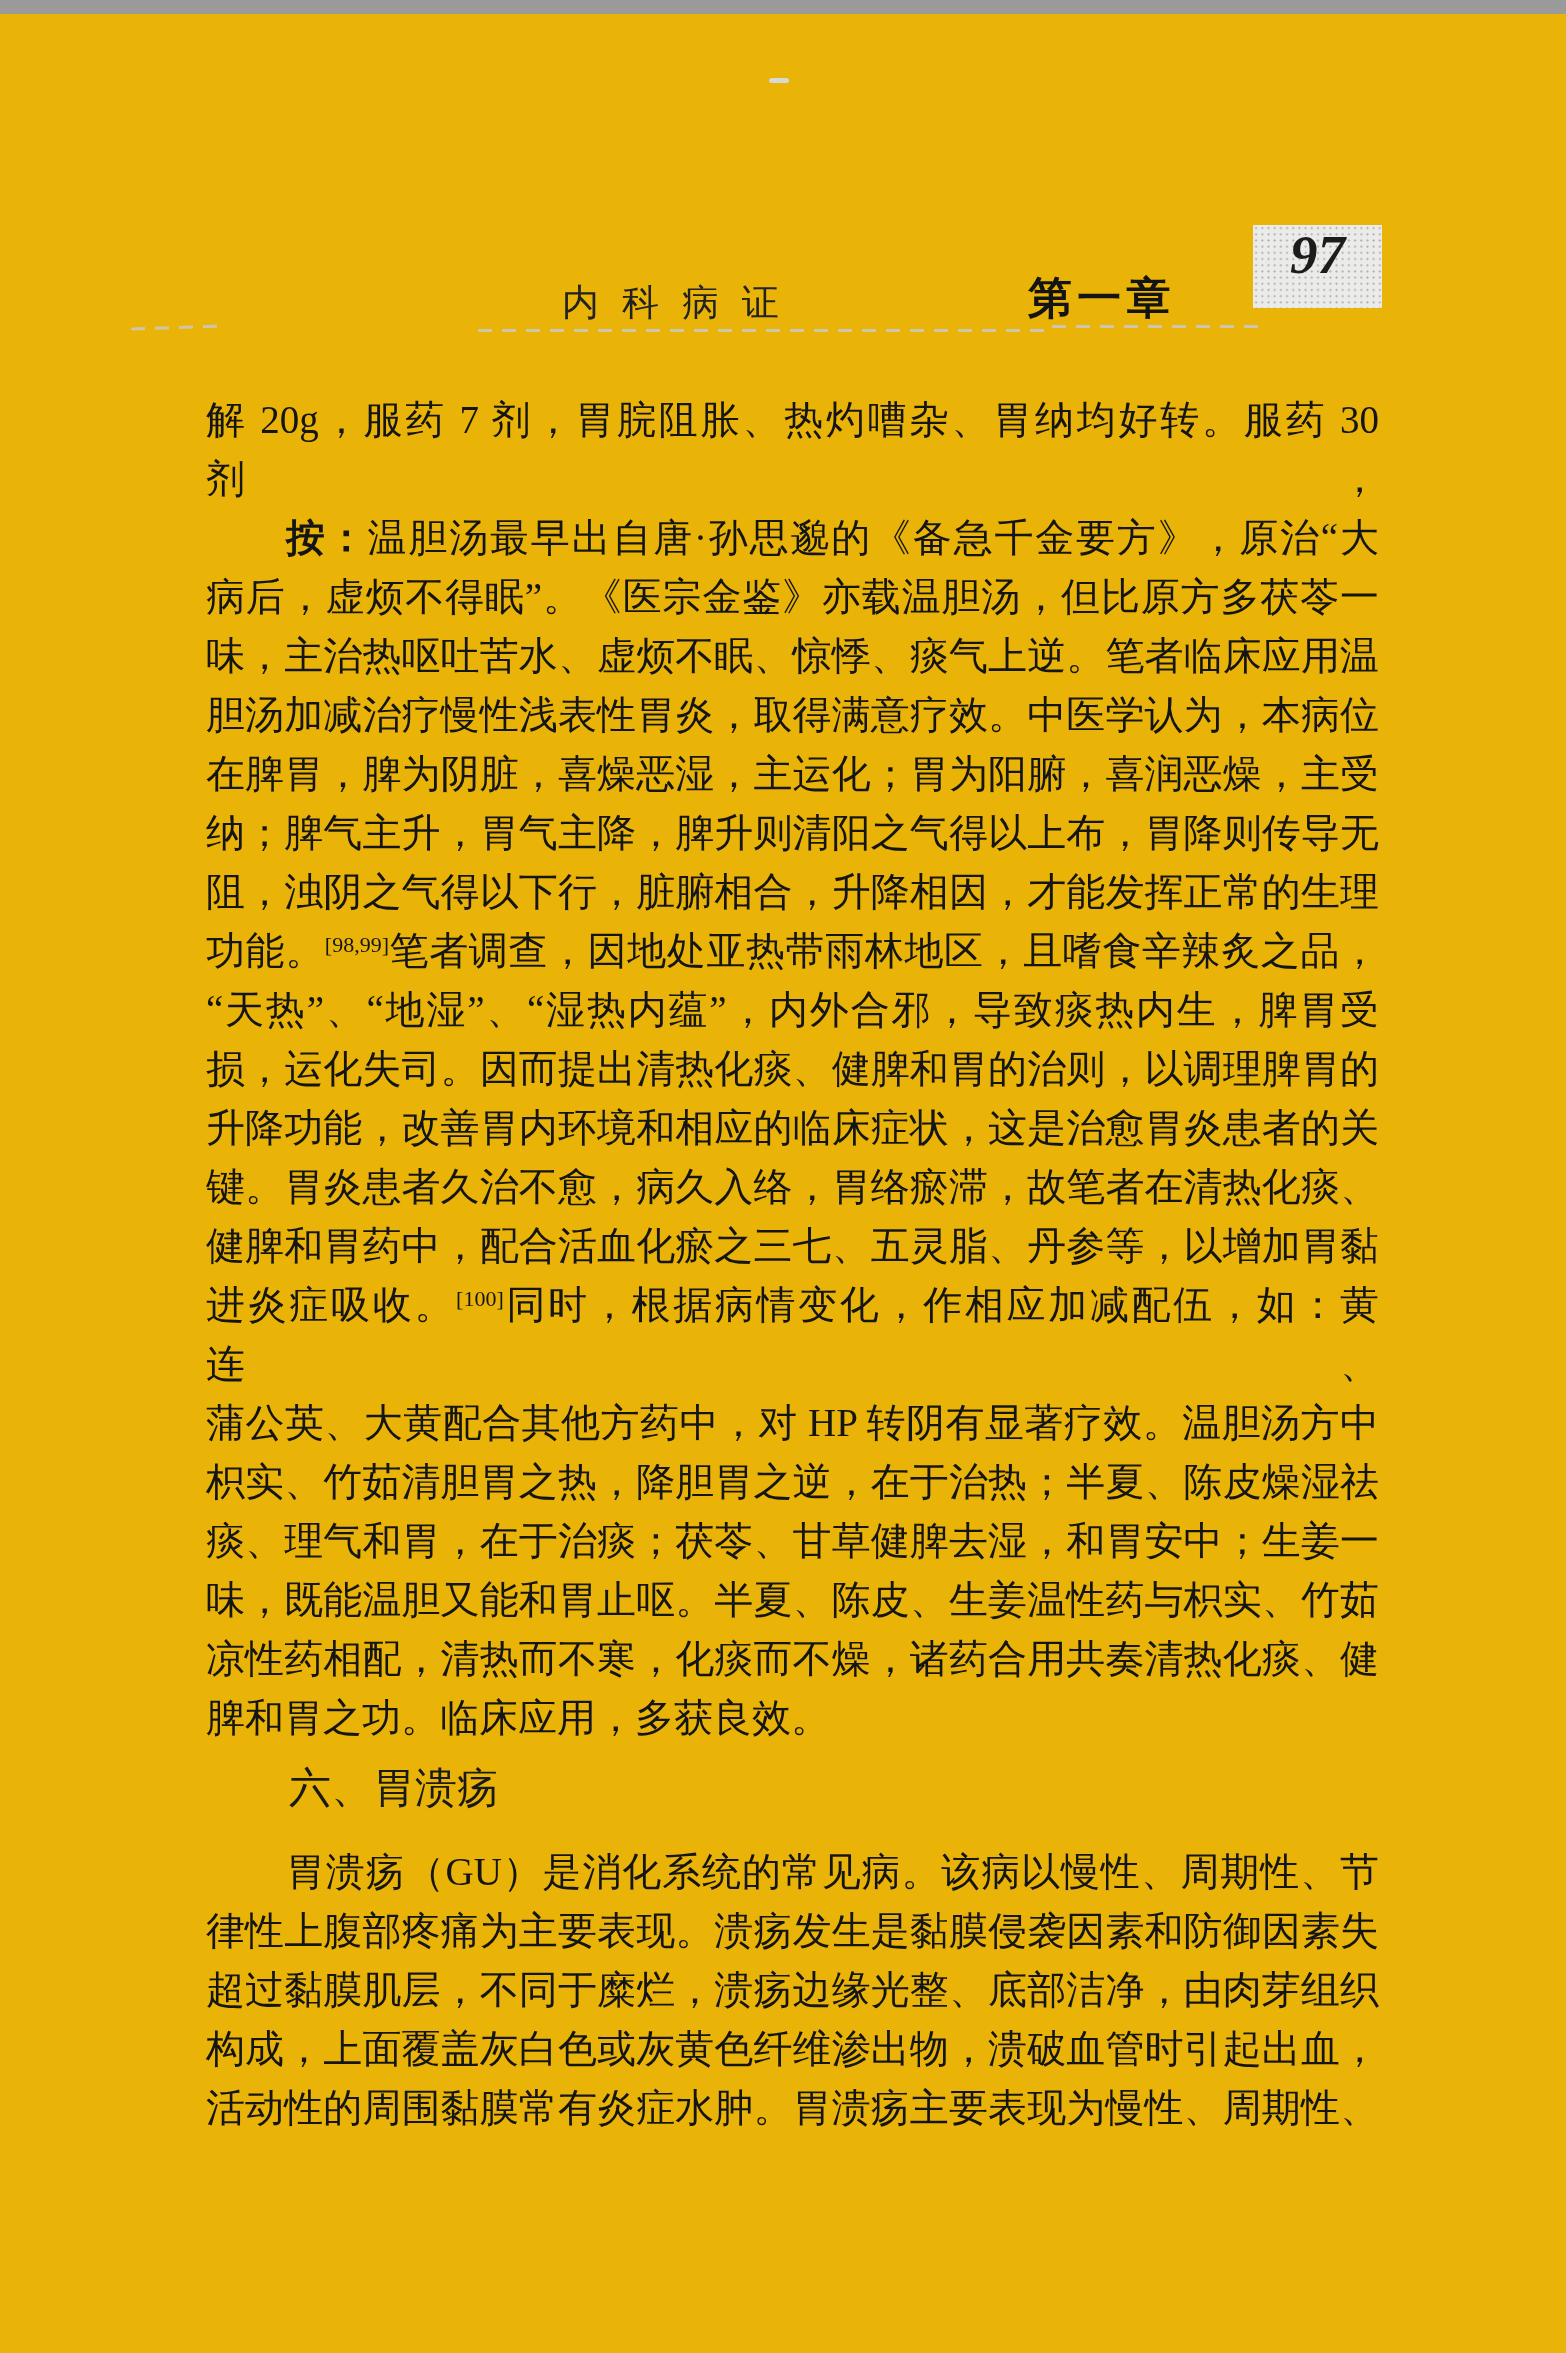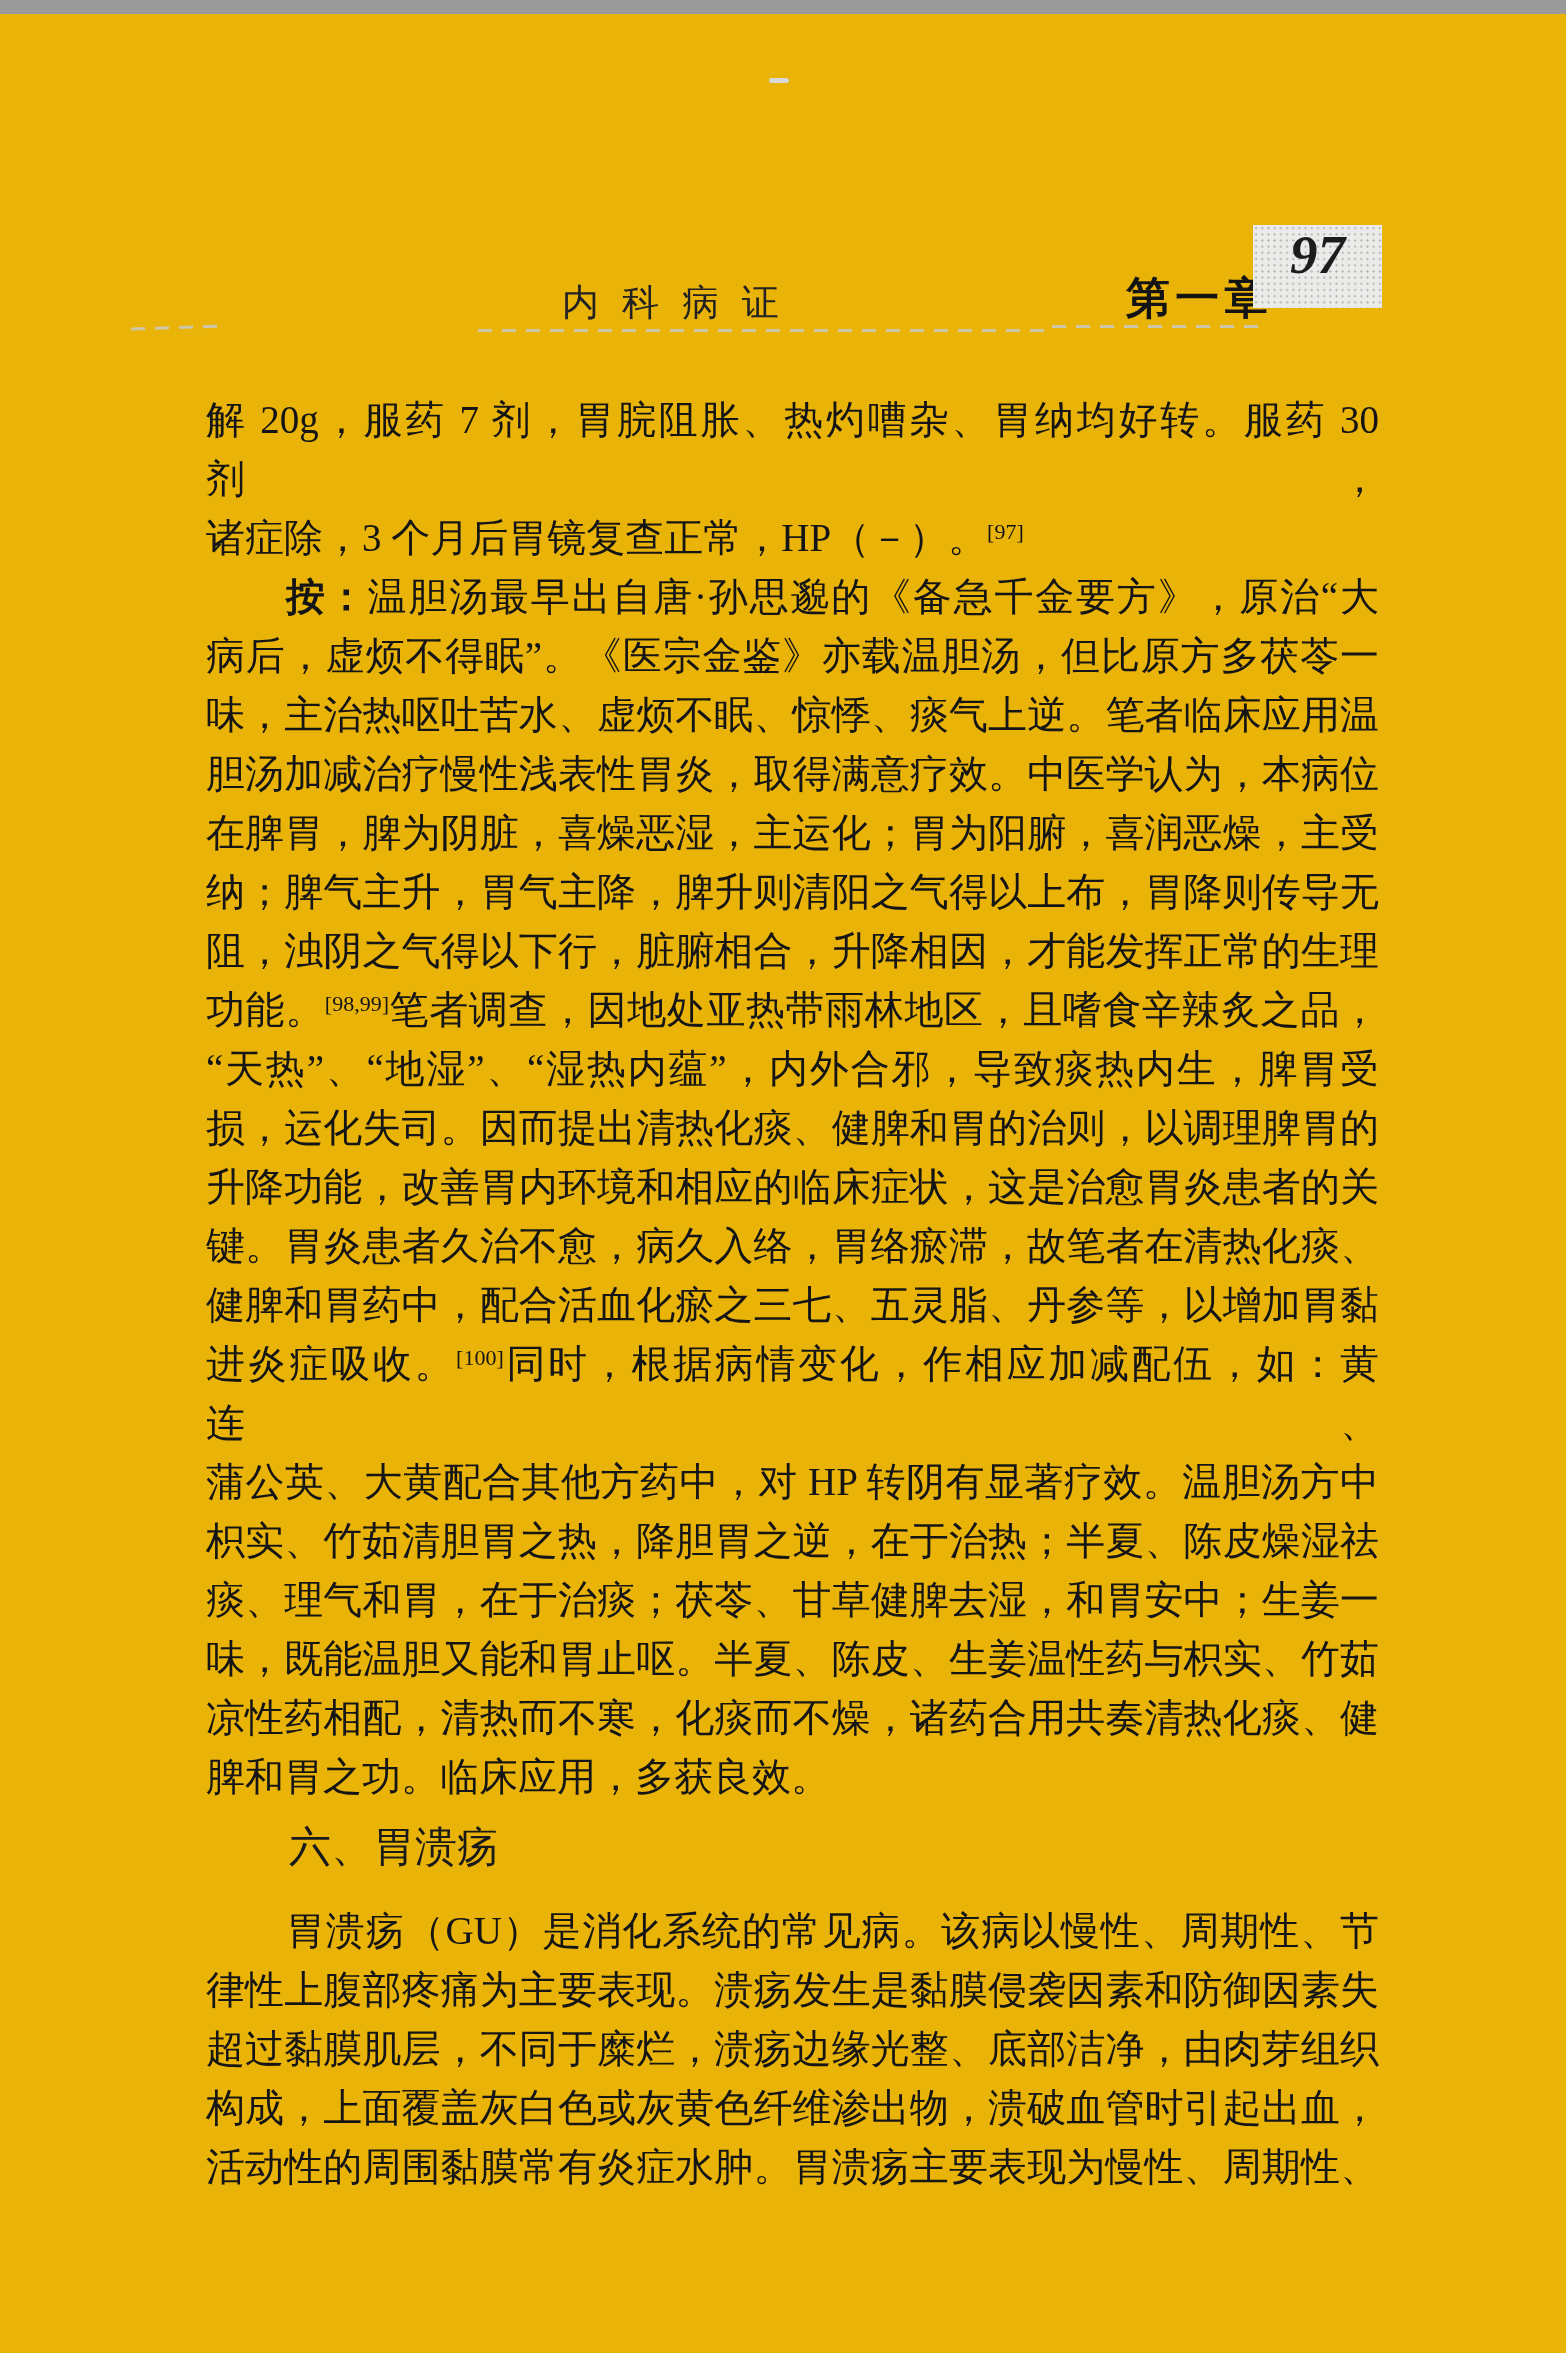--- a/index.html
+++ b/index.html
@@ -18,21 +18,21 @@
   .running-title {
     position: absolute;
     left: 562px; top: 264px;
     font-size: 37px;
     letter-spacing: 0.62em;
     color: #222;
     white-space: nowrap;
   }
   .chapter-title {
     position: absolute;
-    left: 1126px; top: 255px;
+    left: 1028px; top: 255px;
     font-size: 44px;
     font-weight: bold;
     letter-spacing: 0.12em;
     color: #141414;
     white-space: nowrap;
   }
   .pagenum-patch {
     position: absolute;
     left: 1253px; top: 211px;
     width: 129px; height: 83px;
@@ -109,21 +109,20 @@
   <span class="chapter-title">第一章</span>
   <div class="pagenum-patch">
     <span class="pagenum">97</span>
   </div>
   <div class="rule-seg rule-a"></div>
   <div class="rule-seg rule-b"></div>
   <div class="rule-seg rule-c"></div>
 
   <div class="content">
       <div class="line j"><span>解 20g，服药 7 剂，胃脘阻胀、热灼嘈杂、胃纳均好转。服药 30 剂，</span></div>
-      <div class="line"><span>诸症除，3 个月后胃镜复查正常，HP（－）。</span><sup class="ref">[97]</sup></div>
       <div class="line j indent"><b>按：</b><span>温胆汤最早出自唐·孙思邈的《备急千金要方》，原治“大</span></div>
       <div class="line j"><span>病后，虚烦不得眠”。《医宗金鉴》亦载温胆汤，但比原方多茯苓一</span></div>
       <div class="line j"><span>味，主治热呕吐苦水、虚烦不眠、惊悸、痰气上逆。笔者临床应用温</span></div>
       <div class="line j"><span>胆汤加减治疗慢性浅表性胃炎，取得满意疗效。中医学认为，本病位</span></div>
       <div class="line j"><span>在脾胃，脾为阴脏，喜燥恶湿，主运化；胃为阳腑，喜润恶燥，主受</span></div>
       <div class="line j"><span>纳；脾气主升，胃气主降，脾升则清阳之气得以上布，胃降则传导无</span></div>
       <div class="line j"><span>阻，浊阴之气得以下行，脏腑相合，升降相因，才能发挥正常的生理</span></div>
       <div class="line j"><span>功能。</span><sup class="ref">[98,99]</sup><span>笔者调查，因地处亚热带雨林地区，且嗜食辛辣炙之品，</span></div>
       <div class="line j"><span>“天热”、“地湿”、“湿热内蕴”，内外合邪，导致痰热内生，脾胃受</span></div>
       <div class="line j"><span>损，运化失司。因而提出清热化痰、健脾和胃的治则，以调理脾胃的</span></div>

